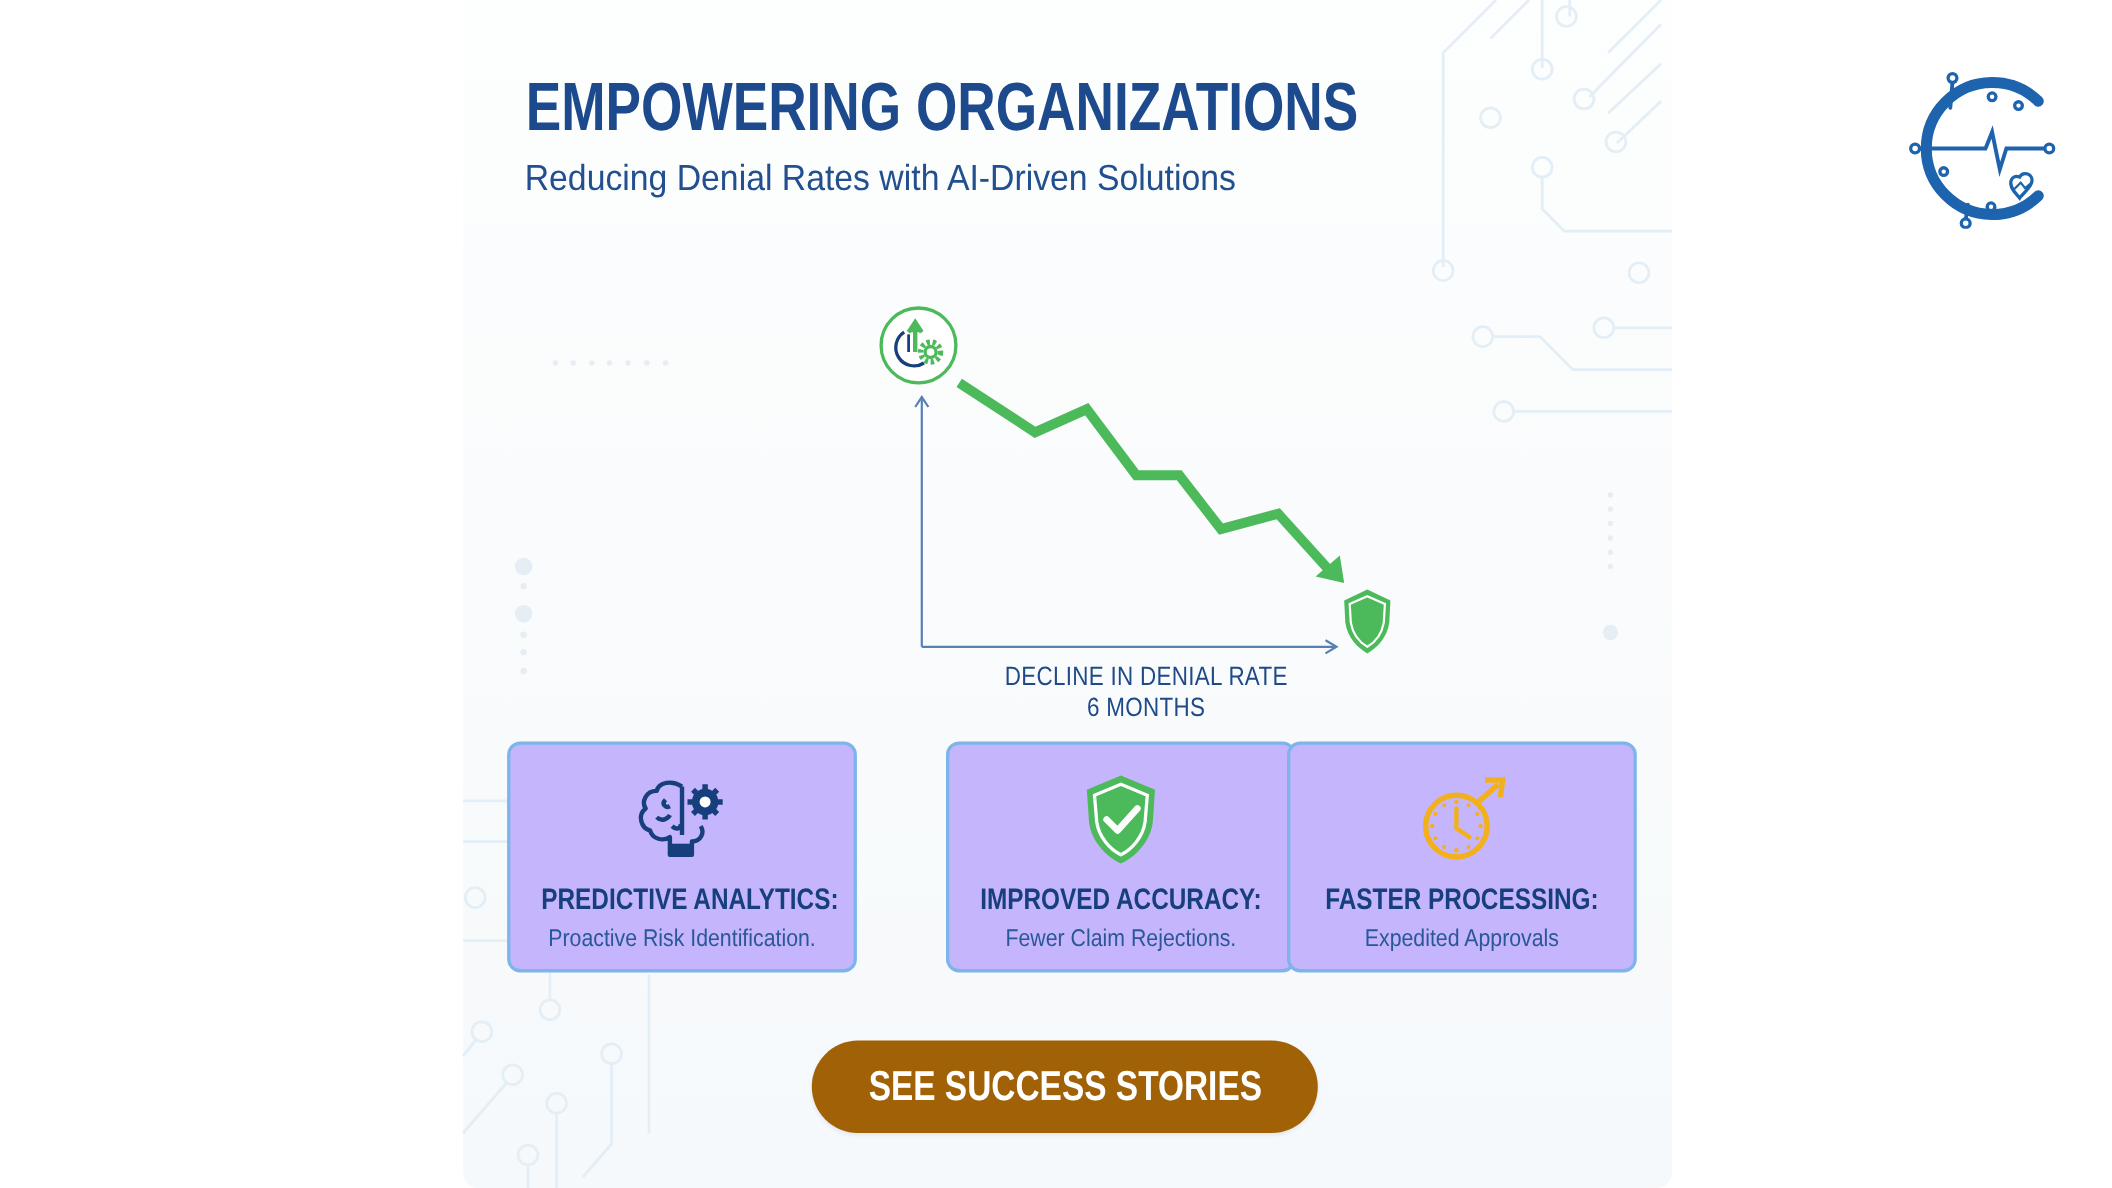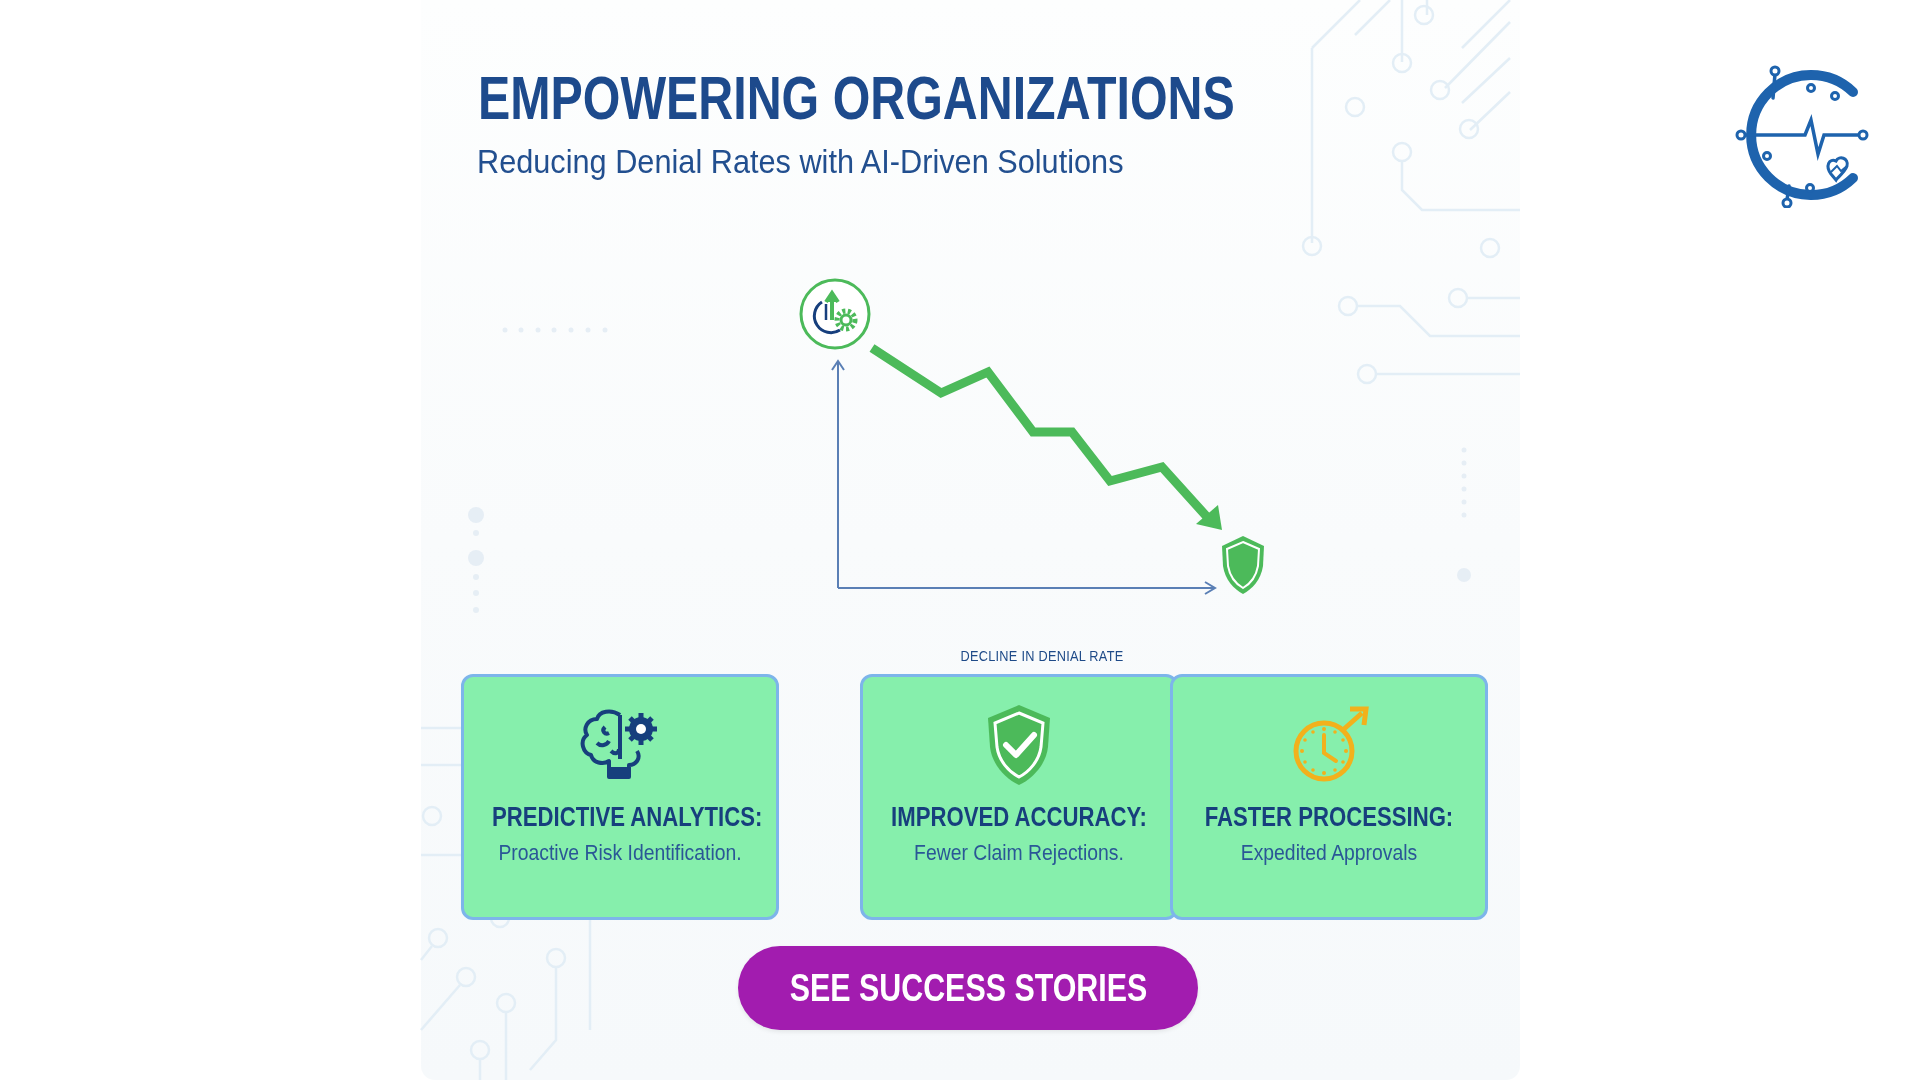--- a/index.html
+++ b/index.html
@@ -21,41 +21,41 @@
   }
   .subtitle {
     position:absolute; left:477px; top:143px; margin:0;
     font-size:33px; color:#224f8f; white-space:nowrap;
     transform:scaleX(0.93); transform-origin:left top;
   }
   .logo { position:absolute; left:1735px; top:62px; width:142px; height:146px; }
   .chart { position:absolute; left:780px; top:270px; width:500px; height:340px; }
   .chart-label {
     position:absolute; left:842px; top:602px; width:400px; text-align:center;
-    color:#1e4a88; font-size:15px; line-height:28px; letter-spacing:0.3px;margin-top:40px;
+    color:#1e4a88; font-size:24px; line-height:28px; letter-spacing:0.3px;
   }
   .chart-label span { display:block; transform:scaleX(0.85); }
   .card {
-    position:absolute; top:674px; width:318px; height:246px;
-    border:3px solid #7db5ea; border-radius:12px; background:#86efac;
+    position:absolute; top:674px; width:318px; height:210px;
+    border:3px solid #7db5ea; border-radius:12px; background:#c4b5fd;
     box-sizing:border-box; text-align:center;
   }
   .card .icon { position:absolute; left:50%; top:24px; transform:translateX(-50%); width:90px; height:90px; }
   .card .card-title {
     position:absolute; left:0; right:0; top:125px;
     font-weight:bold; font-size:27px; color:#173f7d; white-space:nowrap;
     transform:scaleX(0.82);
   }
   .card .card-sub {
     position:absolute; left:0; right:0; top:163px;
     font-size:22px; color:#2a5796; white-space:nowrap; transform:scaleX(0.88);
   }
   .cta {
     position:absolute; left:738px; top:946px; width:460px; height:84px;
-    border-radius:42px; background:#a21caf; border:none; cursor:pointer;
+    border-radius:42px; background:#a16207; border:none; cursor:pointer;
     color:#ffffff; font-weight:bold; font-size:38px; font-family:"Liberation Sans", sans-serif;
     box-shadow:0 2px 4px rgba(0,0,0,0.08);
   }
   .cta span { display:inline-block; transform:scaleX(0.8); white-space:nowrap; }
 </style>
 </head>
 <body>
 
 <div class="panel"></div>
 

